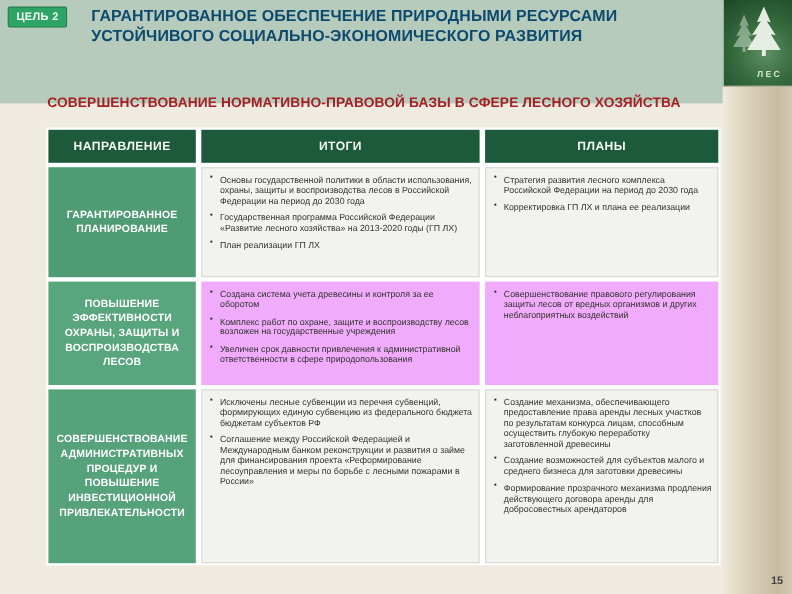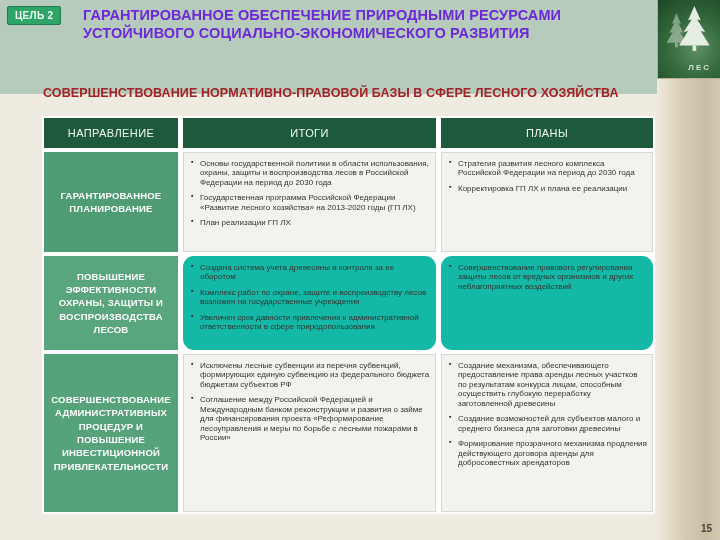--- a/index.html
+++ b/index.html
@@ -4,47 +4,47 @@
 <style>
   html,body{margin:0;padding:0;}
   body{font-family:"Liberation Sans","DejaVu Sans",sans-serif;}
   #slide{position:relative;width:720px;height:540px;background:#efebe1;overflow:hidden;}
 
   
   .hdr{position:absolute;left:0;top:0;width:720px;height:94px;background:#b7cbbc;}
   .goal-badge{position:absolute;left:7px;top:6px;padding:3px 7px;background:#2ea566;
     border:1px solid #1f7c4c;border-radius:2px;color:#f2faf4;font-size:10px;font-weight:bold;
     letter-spacing:.3px;}
-  .ttl{position:absolute;left:83px;top:7px;width:540px;color:#6d28d9;font-size:14.5px;
+  .ttl{position:absolute;left:83px;top:7px;width:540px;color:#0c4a6e;font-size:14.5px;
     font-weight:bold;line-height:1.24;letter-spacing:.1px;}
   .logo{position:absolute;right:0;top:0;width:62px;height:78px;
     background:radial-gradient(circle at 62% 62%, #5d8f63 0%, #366b3e 45%, #1b4724 100%);
     border-left:1px solid #9db8a3;}
   .logo svg{position:absolute;left:4px;top:2px;}
   .logo-label{position:absolute;right:9px;bottom:6px;color:#cfe3cf;font-size:8px;
     font-weight:bold;letter-spacing:2px;}
 
   
   .subtitle{position:absolute;left:43px;top:86px;width:620px;color:#a42024;font-size:12.5px;
     font-weight:bold;letter-spacing:.1px;}
 
   
   .tbl{position:absolute;left:42px;top:116px;background:#ffffff;padding:2px;
     display:grid;grid-template-columns:134px 253px 212px;
     grid-template-rows:30px 100px 94px 158px;column-gap:5px;row-gap:4px;}
-  .th{background:#1d5a3c;color:#f4f8f4;font-size:11px;font-weight:normal;letter-spacing:.4px;
+  .th{background:#1d5a3c;color:#f4f8f4;font-size:11px;font-weight:bold;letter-spacing:.4px;
     display:flex;align-items:center;justify-content:center;}
   .dir{color:#ffffff;font-size:9.5px;font-weight:bold;text-align:center;line-height:1.4;
     display:flex;align-items:center;justify-content:center;padding:6px;letter-spacing:.2px;}
   .dir.r0{background:#4f9c74;}
   .dir.r1{background:#58a57e;}
   .dir.r2{background:#55a27b;}
   .cell{font-size:8px;line-height:1.18;color:#33332f;padding:7px 6px 5px 8px;}
   .cell.light{background:#f2f3ef;border:1px solid #d8d7d0;padding:6px 5px 4px 7px;}
-  .cell.gray{background:#14b8a6;border-radius:11px;}
+  .cell.gray{background:#f0abfc;}
   .cell ul{margin:0;padding:0;list-style:none;}
   .cell li{position:relative;padding-left:9px;margin-bottom:6px;}
   .cell li::before{content:"▪";position:absolute;left:0;top:-1px;font-size:7px;color:#222;}
 
   
   .strip{position:absolute;right:0;top:78px;width:63px;height:462px;
     background:linear-gradient(90deg,#f0ebdf 0%,#e7e0cd 12%,#d6ccb4 45%,#c8bda2 78%,#d2c9b2 100%);
     border-top:1px solid #b9b09a;}
   .page-num{position:absolute;right:8px;bottom:6px;color:#45453f;font-size:10px;font-weight:bold;}
 </style>

